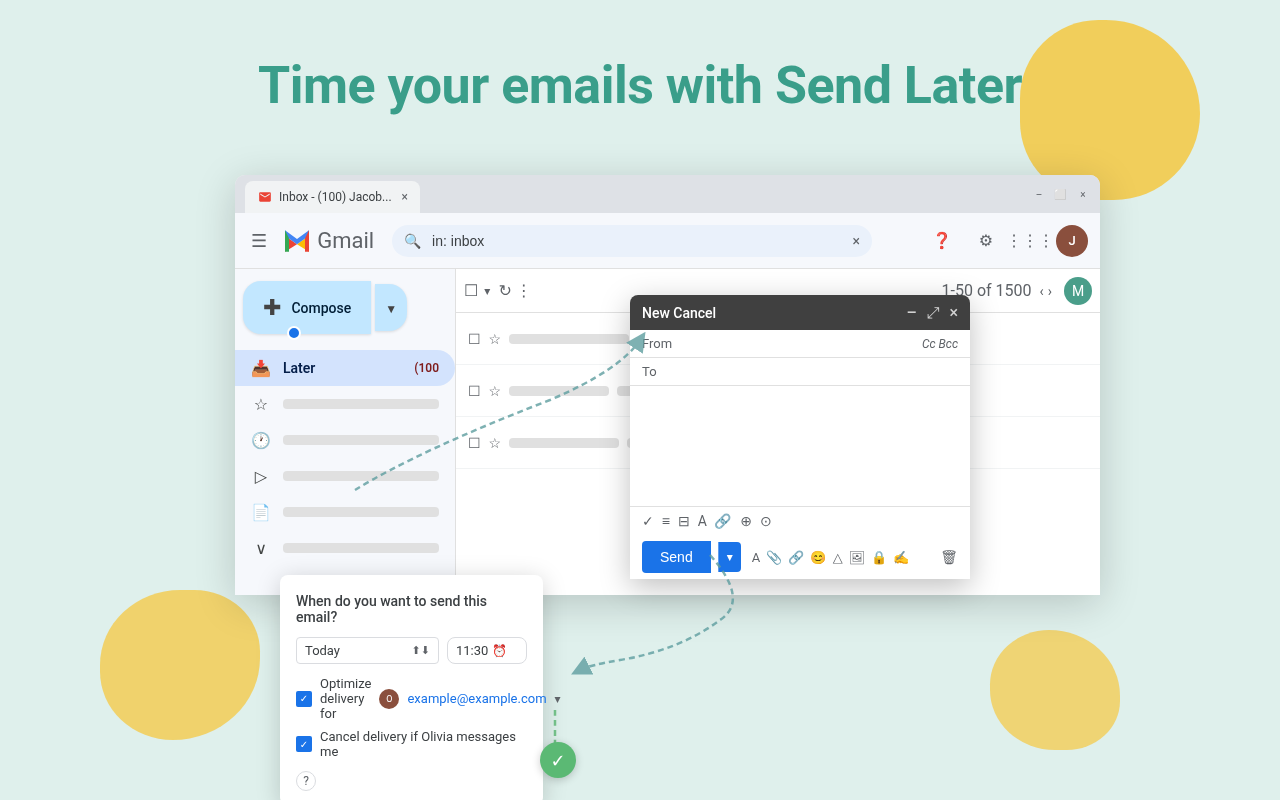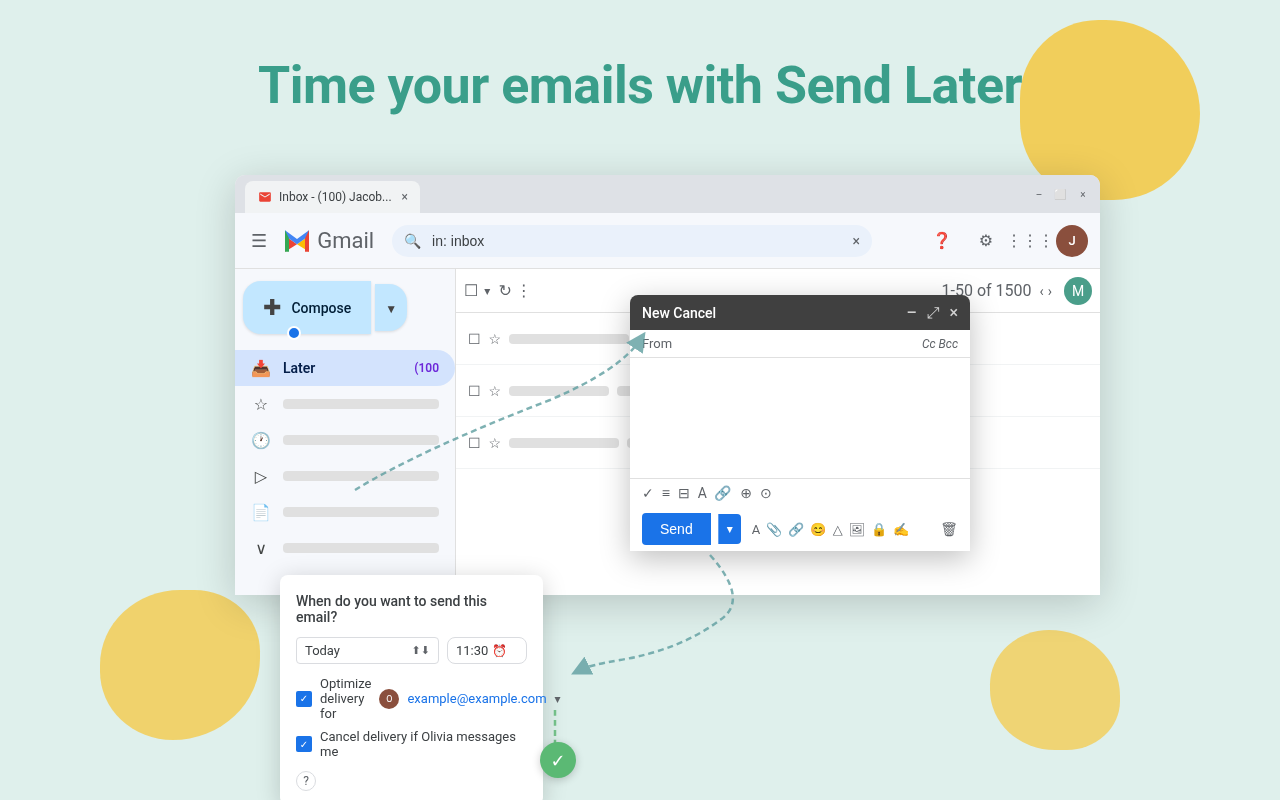--- a/index.html
+++ b/index.html
@@ -281,21 +281,21 @@
     .sidebar-item-icon {
       font-size: 16px;
       width: 20px;
       text-align: center;
     }
     .sidebar-item-label {
       flex: 1;
     }
     .sidebar-badge {
       font-size: 12px;
-      color: #6d28d9;
+      color: #7f1d1d;
     }
 
     
     .gmail-list {
       flex: 1;
       background: white;
       border-left: 1px solid #e0e0e0;
       overflow: hidden;
     }
     .list-toolbar {
@@ -790,20 +790,23 @@
     <div class="new-message-controls">
       <span class="new-message-ctrl-btn">–</span>
       <span class="new-message-ctrl-btn">⤢</span>
       <span class="new-message-ctrl-btn">×</span>
     </div>
   </div>
   <div class="new-message-field">
     <span class="new-message-field-label">From</span>
     <span class="new-message-field-cc">Cc Bcc</span>
   </div>
+  <div class="new-message-field">
+    <span class="new-message-field-label">To</span>
+  </div>
   <div class="new-message-body"></div>
   <div class="new-message-toolbar">
     <span class="compose-toolbar-icon">✓</span>
     <span class="compose-toolbar-icon">≡</span>
     <span class="compose-toolbar-icon">⊟</span>
     <span class="compose-toolbar-icon">A</span>
     <span class="compose-toolbar-icon">🔗</span>
     <span class="compose-toolbar-icon">⊕</span>
     <span class="compose-toolbar-icon">⊙</span>
   </div>

